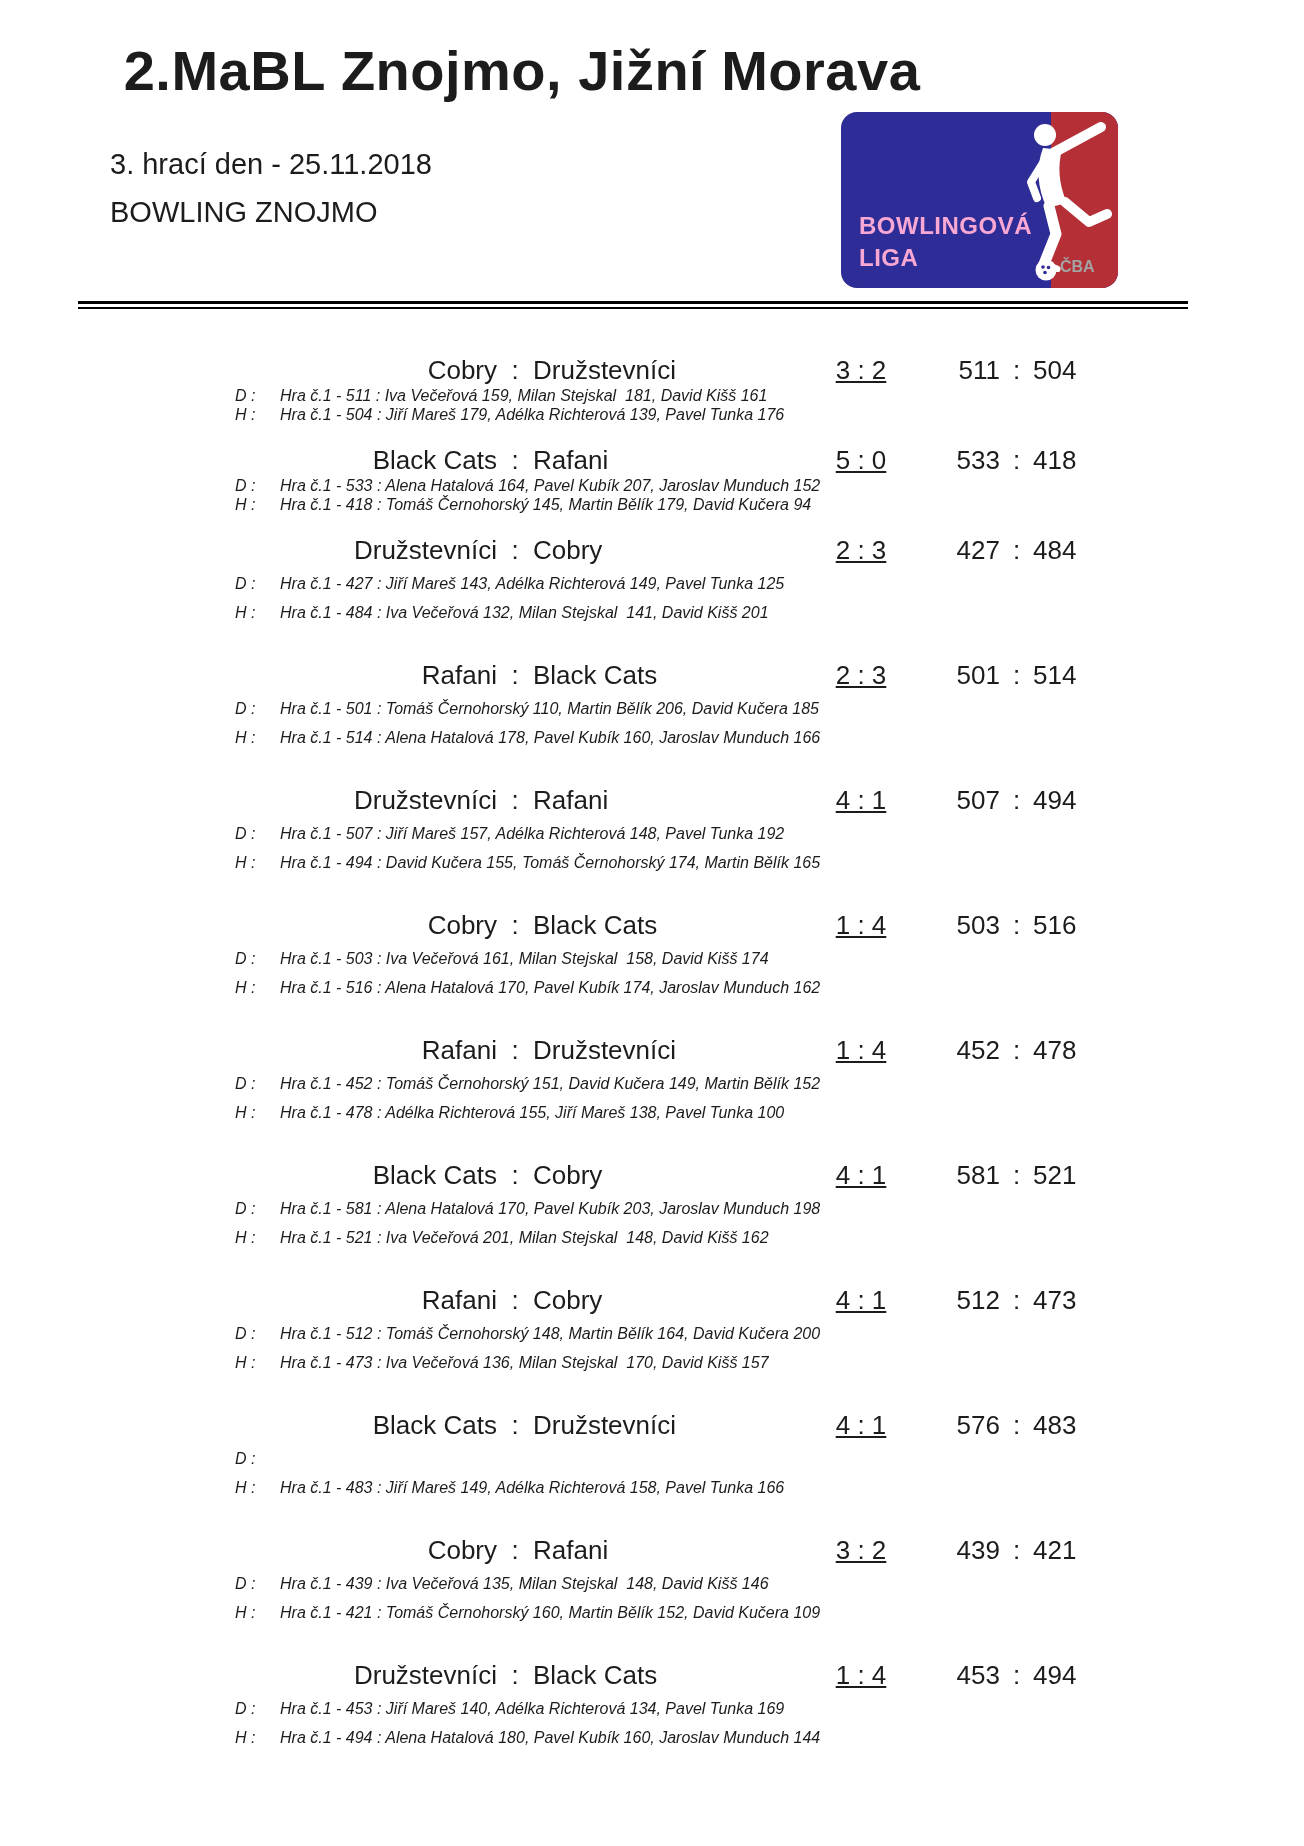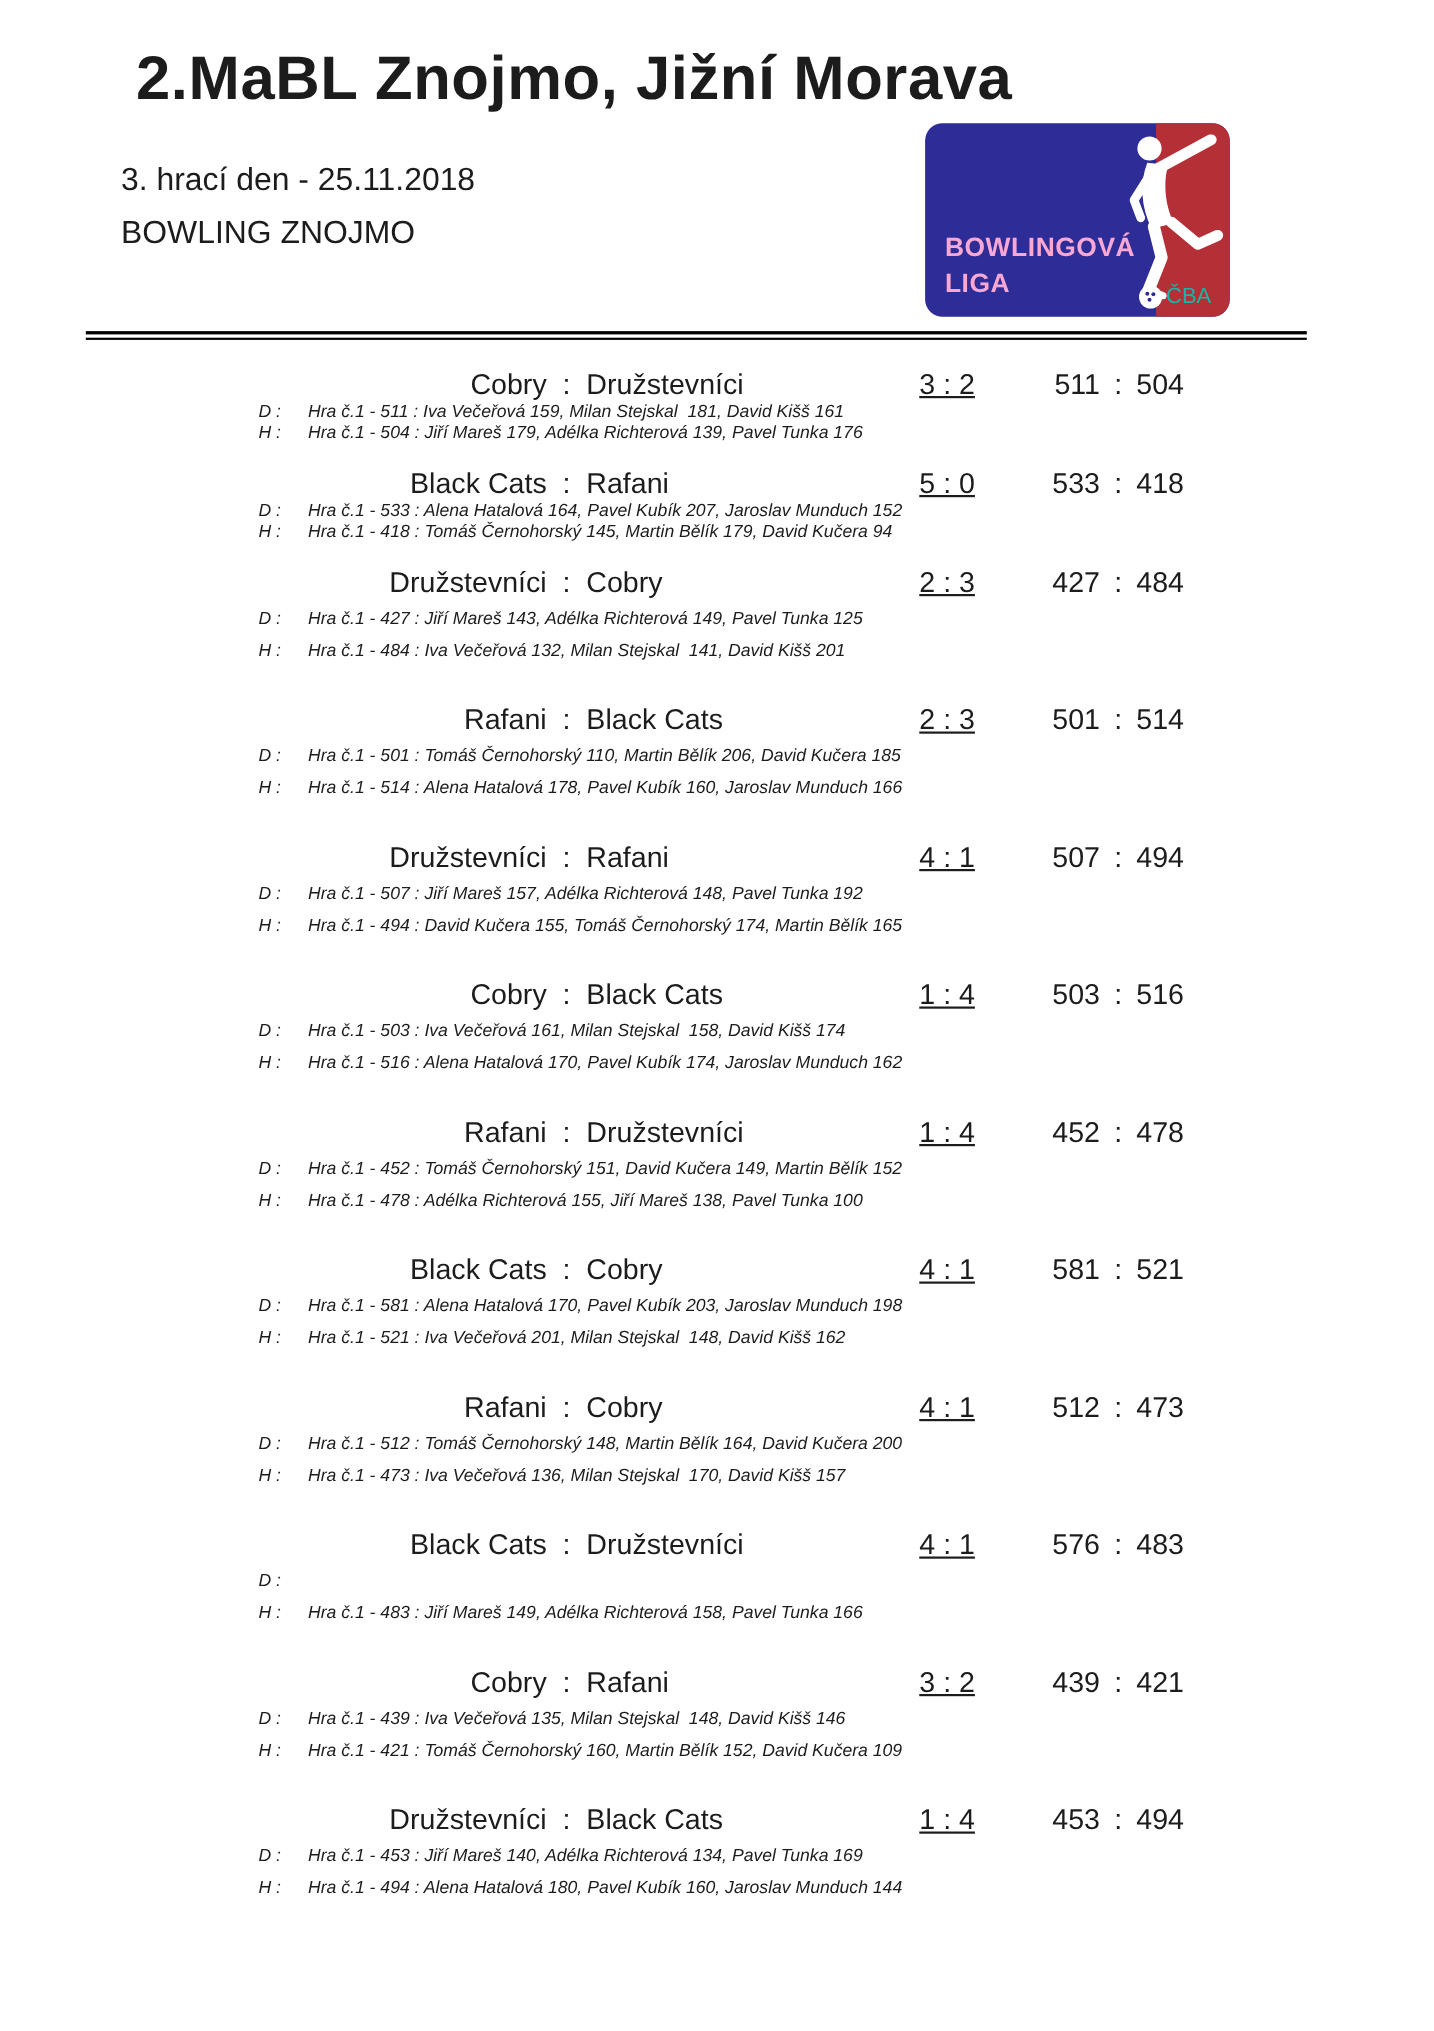--- a/index.html
+++ b/index.html
@@ -29,32 +29,32 @@
   .logo .logo-line{
     position:absolute;left:18px;color:#f9a8d4;font-weight:bold;
     font-size:24px;letter-spacing:.5px;line-height:24px;
   }
   .logo .l1{top:102px;}
   .logo .l2{top:134px;}
   .logo .bowler{position:absolute;left:180px;top:10px;width:92px;height:150px;}
   .logo .cba{position:absolute;left:194px;top:144px;width:80px;height:28px;}
   .logo .cba-ball{position:absolute;left:0;top:3px;width:22px;height:22px;}
   .logo .cba-text{
-    position:absolute;left:25px;top:2px;color:#14b8a6;font-weight:normal;font-size:20px;
+    position:absolute;left:25px;top:2px;color:#a3a3a3;font-weight:bold;font-size:16px;
   }
 
   
   .divider{
     position:absolute;left:78px;top:301px;width:1110px;height:3px;
     border-top:3px solid #000;border-bottom:2px solid #000;
   }
 
   
   .match-list{position:absolute;top:334px;left:0;width:1304px;}
-  .match{position:relative;}
+  .match{position:relative;margin-top:21px;}
   .match-header{position:relative;height:30px;font-size:26px;line-height:30px;}
   .home-team{position:absolute;left:0;width:497px;text-align:right;white-space:pre;}
   .vs-colon{position:absolute;left:497px;width:36px;text-align:center;}
   .away-team{position:absolute;left:533px;white-space:pre;}
   .set-score{position:absolute;left:796px;width:130px;text-align:center;white-space:pre;text-decoration:underline;}
   .tot-home{position:absolute;left:880px;width:120px;text-align:right;}
   .tot-colon{position:absolute;left:1000px;width:33px;text-align:center;}
   .tot-away{position:absolute;left:1033px;}
 
   .detail-row{position:relative;font-style:italic;font-size:16px;line-height:19px;}

